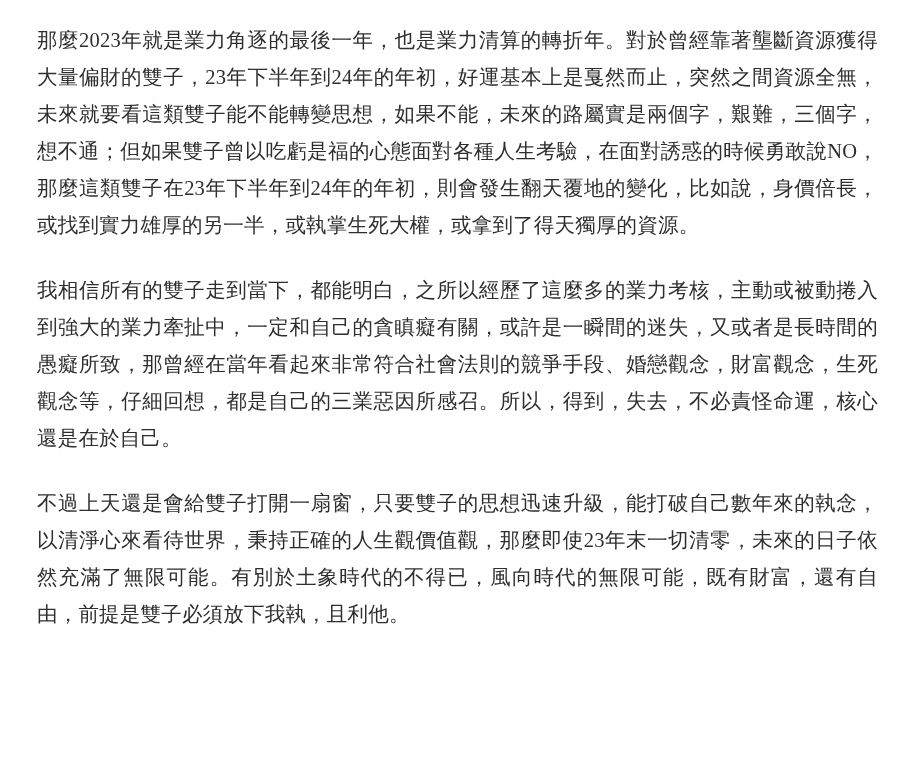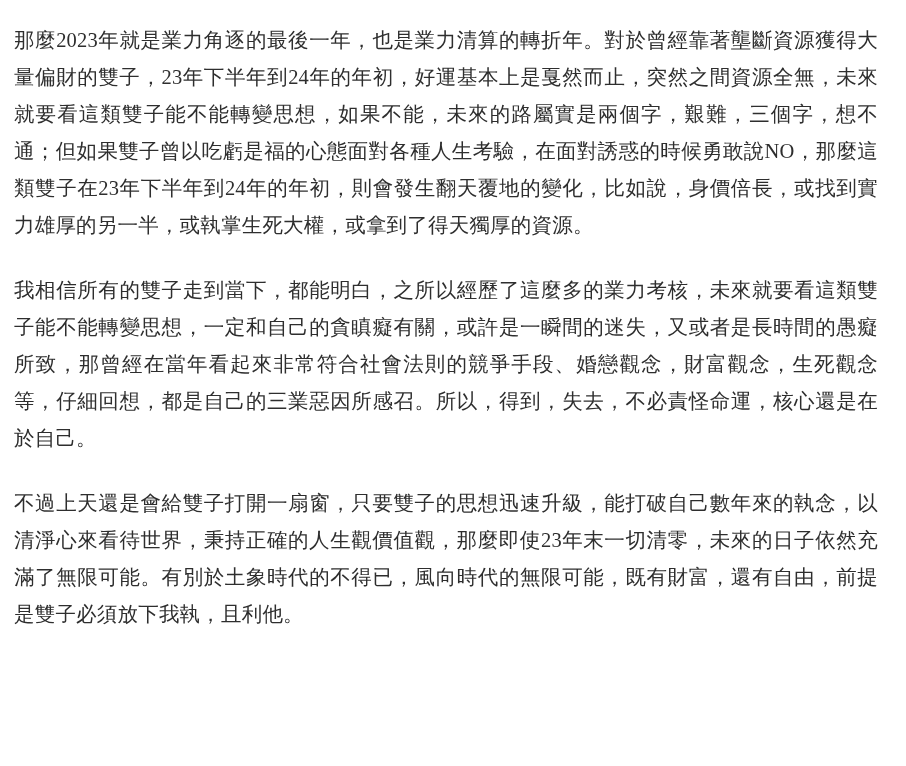--- a/index.html
+++ b/index.html
@@ -11,21 +11,21 @@
     width: 906px;
     height: 766px;
     font-family: "Liberation Serif", "DejaVu Serif", serif;
     color: #2b2b2b;
     overflow: hidden;
   }
   .page {
     box-sizing: border-box;
     width: 906px;
     height: 766px;
-    padding: 22px 28px 0 14px;
+    padding: 22px 28px 0 37px;
     background: #ffffff;
     border-radius: 6px;
   }
   .article {
     display: block;
   }
   .para {
     font-size: 20.5px;
     line-height: 37px;
     letter-spacing: 0.2px;
@@ -41,18 +41,18 @@
   .spacer {
     height: 62px;
   }
 </style>
 </head>
 <body>
 
 <div class="page">
   <article class="article">
     <p class="para">那麼2023年就是業力角逐的最後一年，也是業力清算的轉折年。對於曾經靠著壟斷資源獲得大量偏財的雙子，23年下半年到24年的年初，好運基本上是戛然而止，突然之間資源全無，未來就要看這類雙子能不能轉變思想，如果不能，未來的路屬實是兩個字，艱難，三個字，想不通；但如果雙子曾以吃虧是福的心態面對各種人生考驗，在面對誘惑的時候勇敢說NO，那麼這類雙子在23年下半年到24年的年初，則會發生翻天覆地的變化，比如說，身價倍長，或找到實力雄厚的另一半，或執掌生死大權，或拿到了得天獨厚的資源。</p>
-    <p class="para">我相信所有的雙子走到當下，都能明白，之所以經歷了這麼多的業力考核，未來就要看這類雙子能不能轉變思想，一定和自己的貪瞋癡有關，或許是一瞬間的迷失，又或者是長時間的愚癡所致，那曾經在當年看起來非常符合社會法則的競爭手段、婚戀觀念，財富觀念，生死觀念等，仔細回想，都是自己的三業惡因所感召。所以，得到，失去，不必責怪命運，核心還是在於自己。</p>
+    <p class="para">我相信所有的雙子走到當下，都能明白，之所以經歷了這麼多的業力考核，主動或被動捲入到強大的業力牽扯中，一定和自己的貪瞋癡有關，或許是一瞬間的迷失，又或者是長時間的愚癡所致，那曾經在當年看起來非常符合社會法則的競爭手段、婚戀觀念，財富觀念，生死觀念等，仔細回想，都是自己的三業惡因所感召。所以，得到，失去，不必責怪命運，核心還是在於自己。</p>
     <p class="para">不過上天還是會給雙子打開一扇窗，只要雙子的思想迅速升級，能打破自己數年來的執念，以清淨心來看待世界，秉持正確的人生觀價值觀，那麼即使23年末一切清零，未來的日子依然充滿了無限可能。有別於土象時代的不得已，風向時代的無限可能，既有財富，還有自由，前提是雙子必須放下我執，且利他。</p>
     <div class="spacer"></div>
 
   </article>
 </div>
 
 </body></html>

